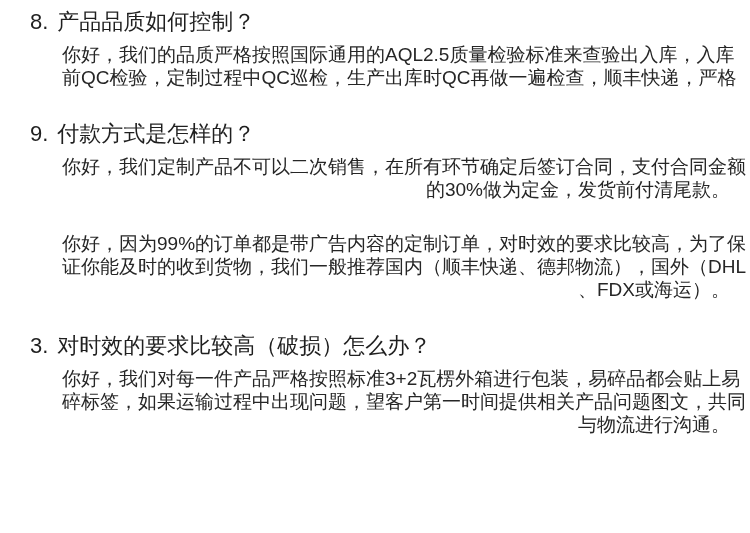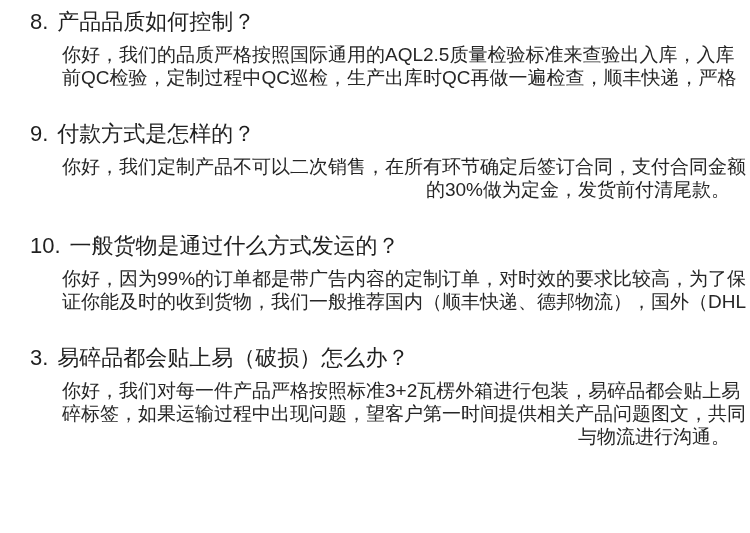--- a/index.html
+++ b/index.html
@@ -60,34 +60,31 @@
       <span class="qnum">9.</span>
       <span class="qtext">付款方式是怎样的？</span>
     </h2>
     <div class="a">
       <p class="aline">你好，我们定制产品不可以二次销售，在所有环节确定后签订合同，支付合同金额</p>
       <p class="aline">的30%做为定金，发货前付清尾款。</p>
     </div>
   </section>
 
   <section class="faq-item">
-    <h2 class="q">
-      <span class="qnum">10.</span>
-      <span class="qtext">一般货物是通过什么方式发运的？</span>
-    </h2>
     <div class="a">
       <p class="aline">你好，因为99%的订单都是带广告内容的定制订单，对时效的要求比较高，为了保</p>
       <p class="aline">证你能及时的收到货物，我们一般推荐国内（顺丰快递、德邦物流），国外（DHL</p>
+      <p class="aline">、FDX或海运）。</p>
     </div>
   </section>
 
   <section class="faq-item">
     <h2 class="q">
       <span class="qnum">3.</span>
-      <span class="qtext">易碎品都会贴上易（破损）怎么办？</span>
+      <span class="qtext">对时效的要求比较高（破损）怎么办？</span>
     </h2>
     <div class="a">
       <p class="aline">你好，我们对每一件产品严格按照标准3+2瓦楞外箱进行包装，易碎品都会贴上易</p>
       <p class="aline">碎标签，如果运输过程中出现问题，望客户第一时间提供相关产品问题图文，共同</p>
       <p class="aline">与物流进行沟通。</p>
     </div>
   </section>
 
 </main>
 

